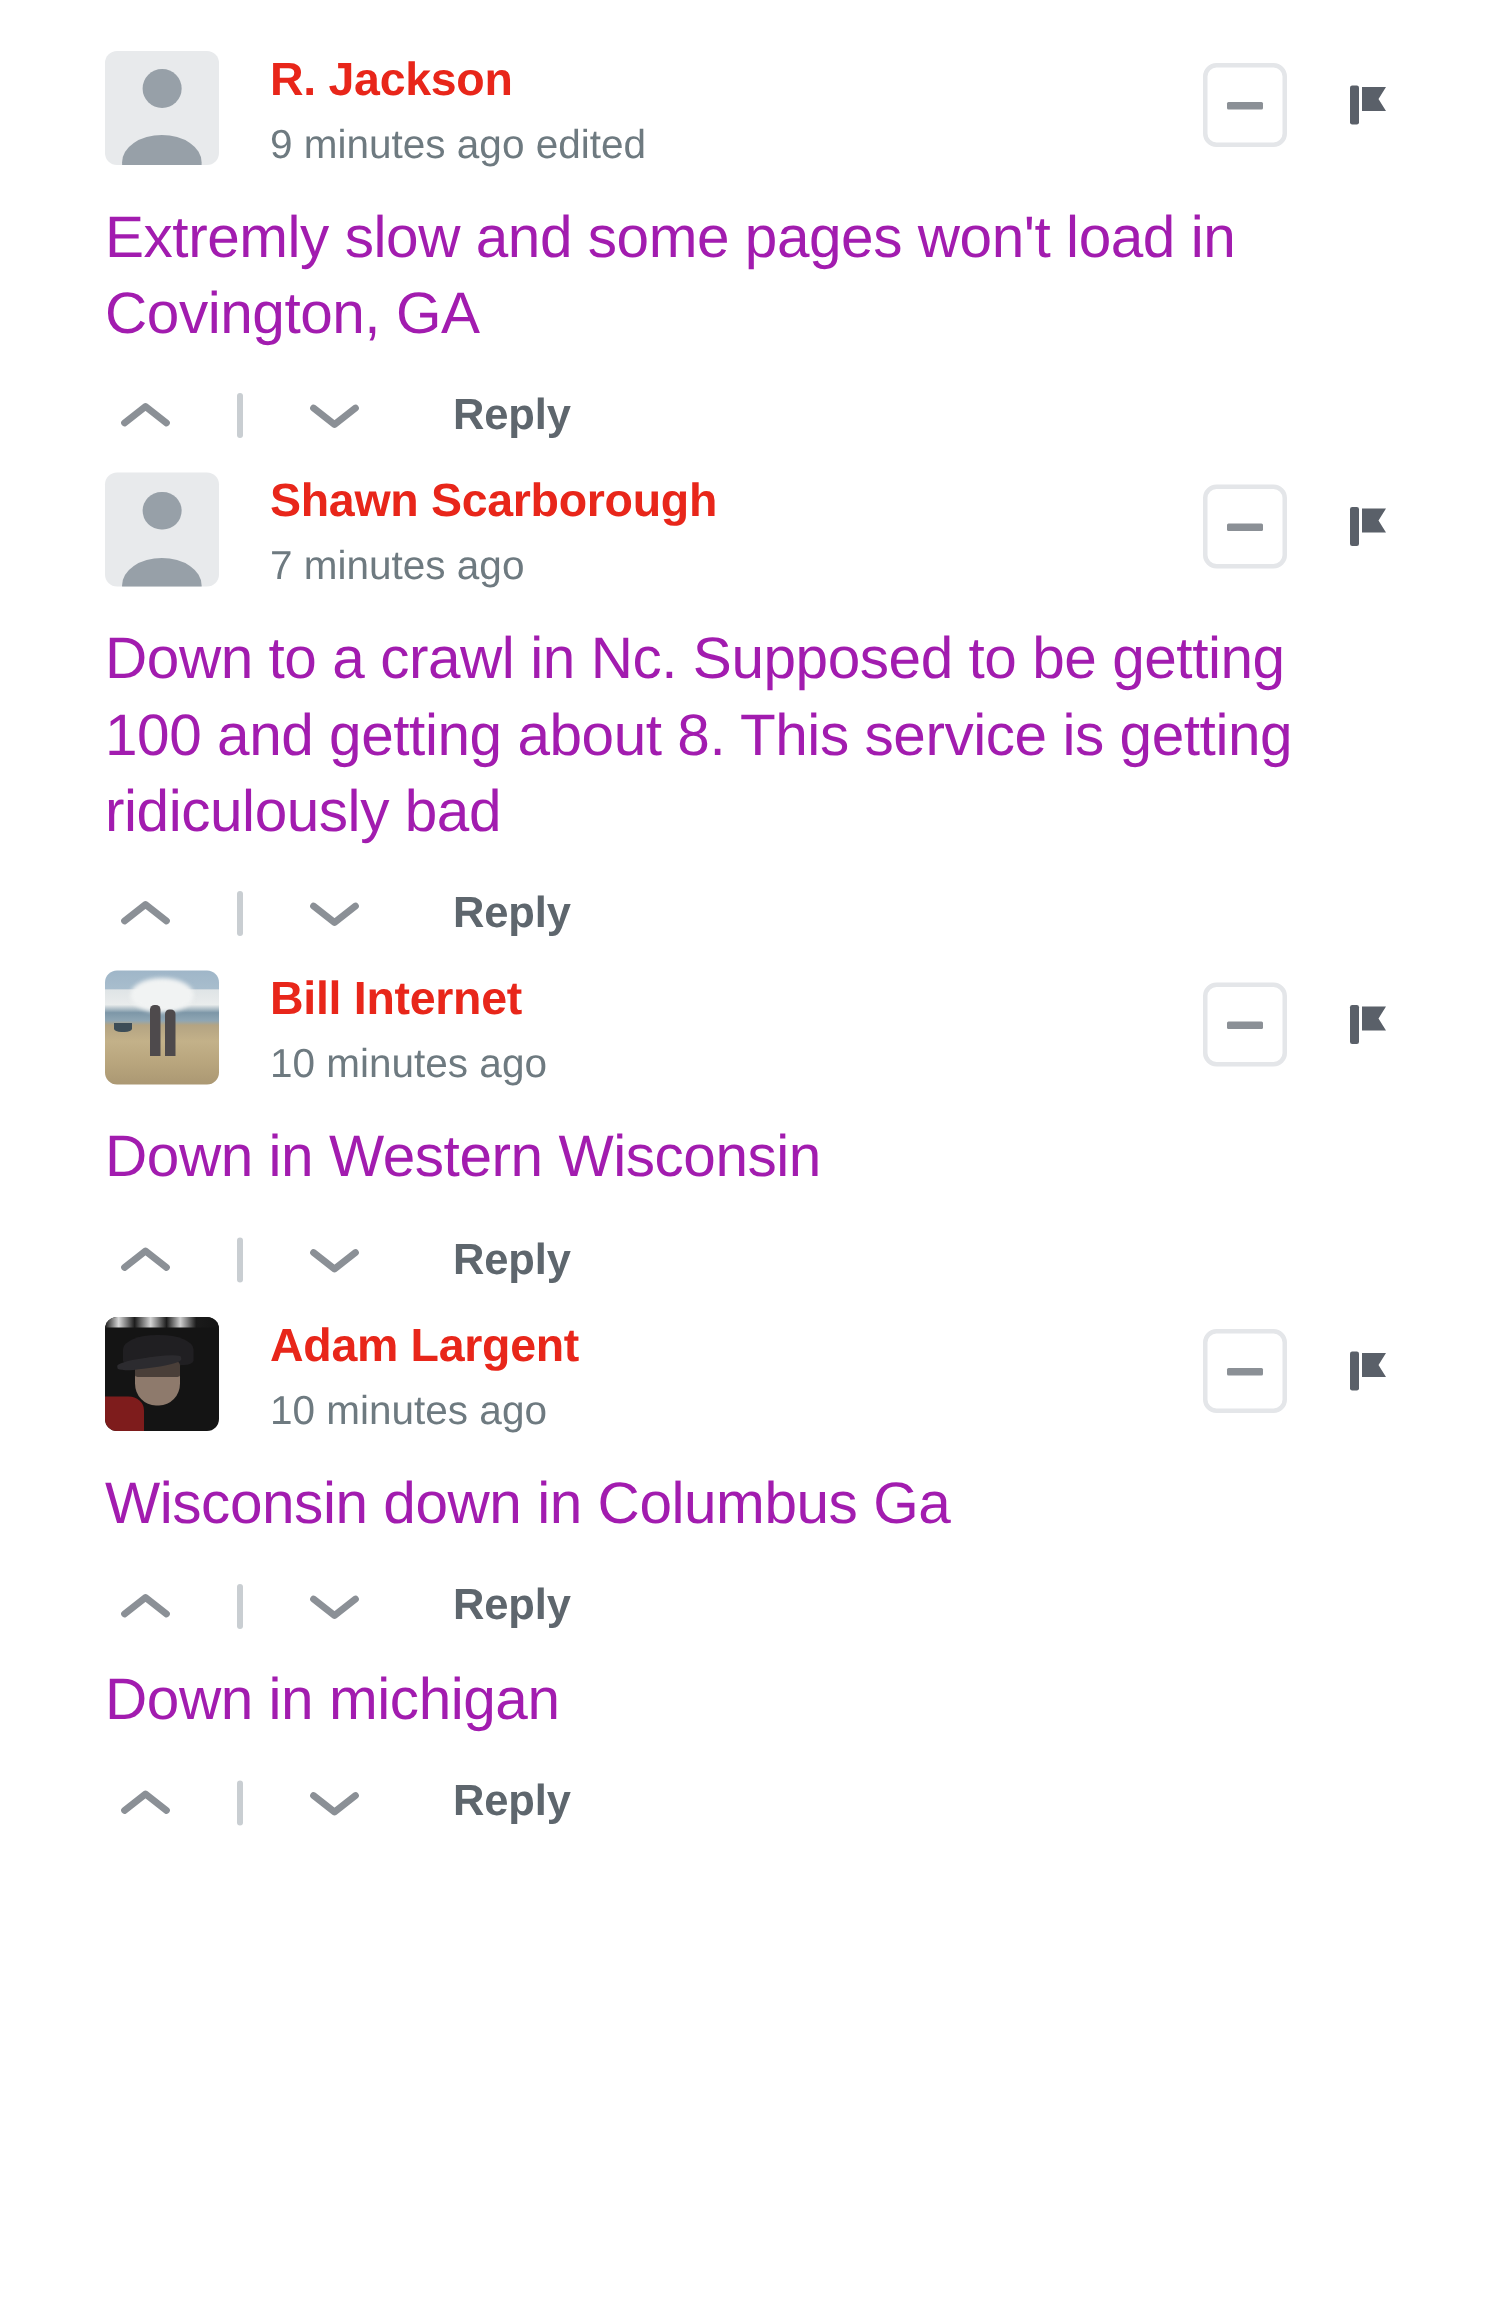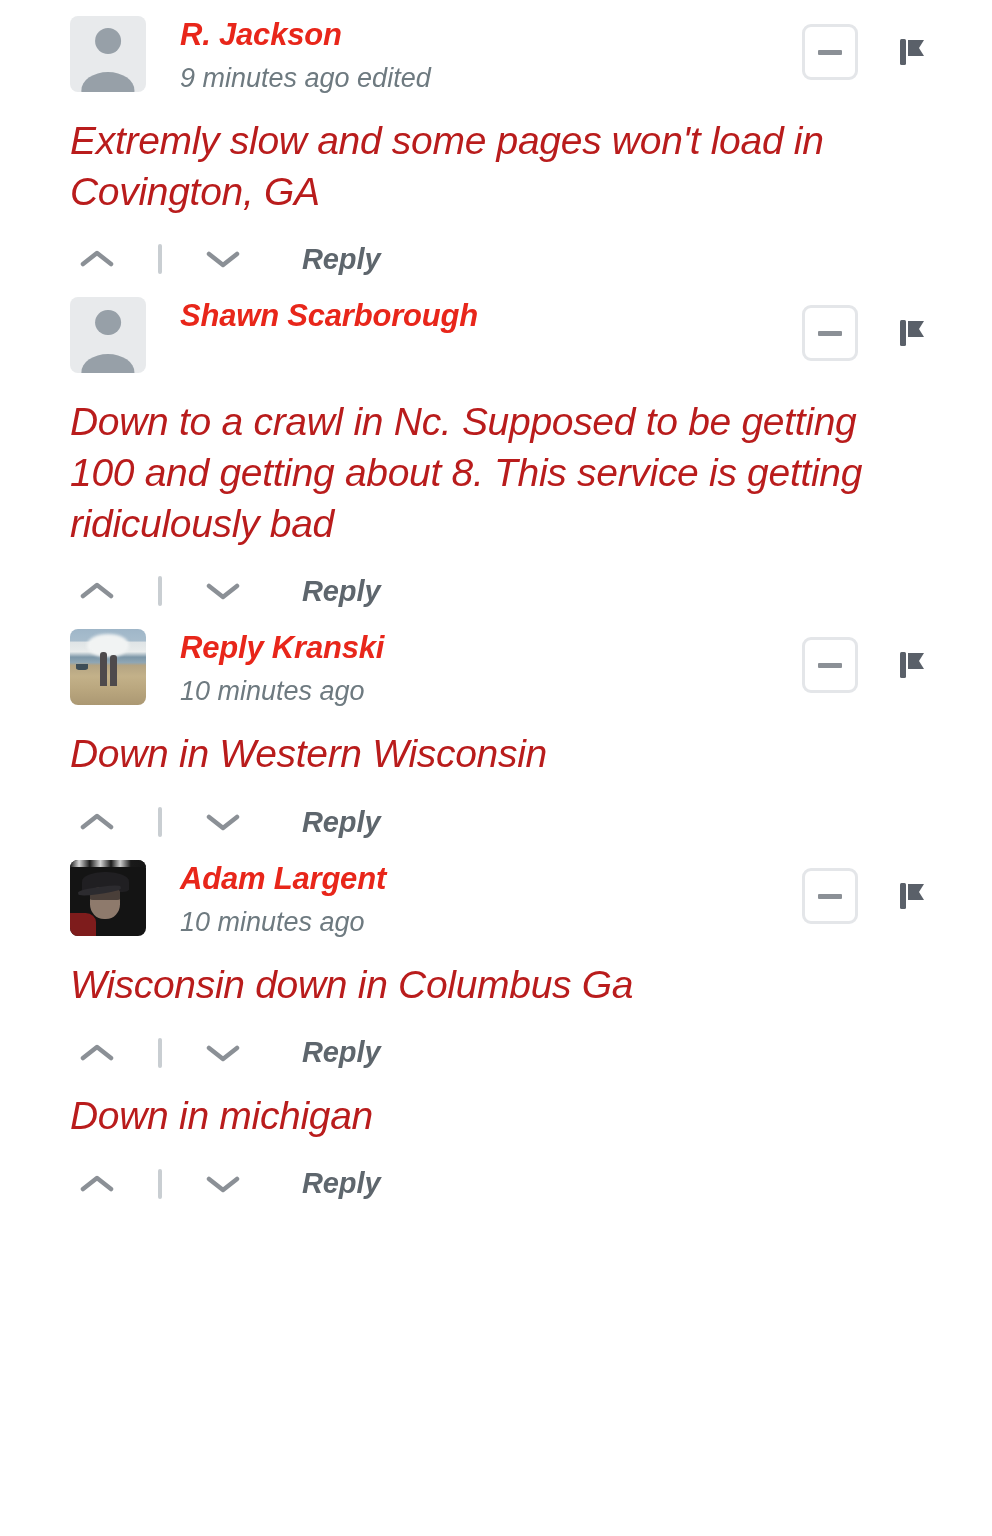--- a/index.html
+++ b/index.html
@@ -9,22 +9,21 @@
   }
   body {
     width: 992px;
     height: 1536px;
     font-family: "Liberation Sans", "DejaVu Sans", sans-serif;
     -webkit-font-smoothing: antialiased;
     overflow: hidden;
   }
 
   .comment-list {
-    padding: 16px 0 0 0;
-    font-style: italic;
+    padding: 34px 0 0 0;
   }
 
   .comment {
     position: relative;
     padding: 0 64px 0 70px;
     margin-bottom: 8px;
   }
 
   
   .comment-header {
@@ -210,21 +209,21 @@
     height: 34px;
     display: flex;
     align-items: center;
     justify-content: center;
     cursor: pointer;
   }
   .flag-btn svg { display: block; }
 
   
   .comment-body {
-    color: #b91c1c;
+    color: #a21caf;
     font-size: 39px;
     line-height: 1.30;
     letter-spacing: -0.3px;
     margin-top: 16px;
     max-width: 845px;
     word-wrap: break-word;
   }
 
   
   .comment-footer {
@@ -299,20 +298,21 @@
       </span>
       <span class="reply-btn">Reply</span>
     </div>
   </div>
 
   <div class="comment">
     <div class="comment-header">
       <div class="avatar placeholder"></div>
       <div class="author-block">
         <div class="author-name">Shawn Scarborough</div>
+        <div class="timestamp">7 minutes ago</div>
       </div>
       <div class="header-actions">
         <button class="collapse-btn">
           <span class="minus"></span>
         </button>
         <span class="flag-btn">
           <svg width="28" height="32" viewBox="0 0 28 32" aria-hidden="true">
             <rect x="1" y="3" width="6" height="26" rx="1.5" fill="#5a6069"></rect>
             <path d="M9 4 L25 4 L20 12 L25 20 L9 20 Z" fill="#5a6069"></path>
           </svg>
@@ -338,21 +338,21 @@
 
   <div class="comment">
     <div class="comment-header">
       <div class="avatar photo-beach">
         <span class="cloud"></span>
         <span class="boat"></span>
         <span class="fig-a"></span>
         <span class="fig-b"></span>
       </div>
       <div class="author-block">
-        <div class="author-name">Reply Kranski</div>
+        <div class="author-name">Bill Internet</div>
         <div class="timestamp">10 minutes ago</div>
       </div>
       <div class="header-actions">
         <button class="collapse-btn">
           <span class="minus"></span>
         </button>
         <span class="flag-btn">
           <svg width="28" height="32" viewBox="0 0 28 32" aria-hidden="true">
             <rect x="1" y="3" width="6" height="26" rx="1.5" fill="#5a6069"></rect>
             <path d="M9 4 L25 4 L20 12 L25 20 L9 20 Z" fill="#5a6069"></path>

